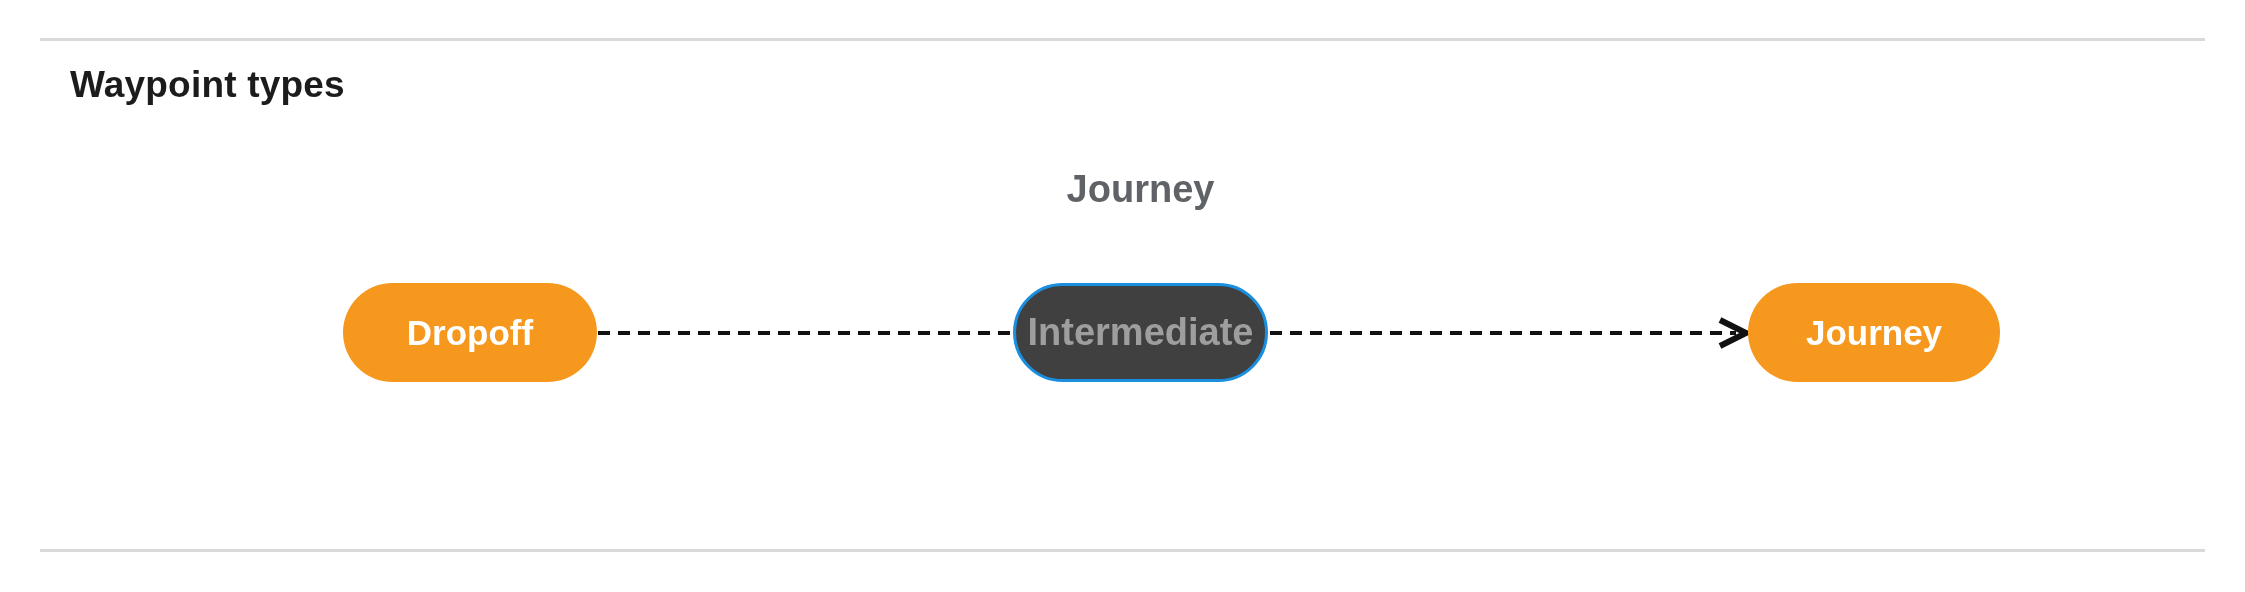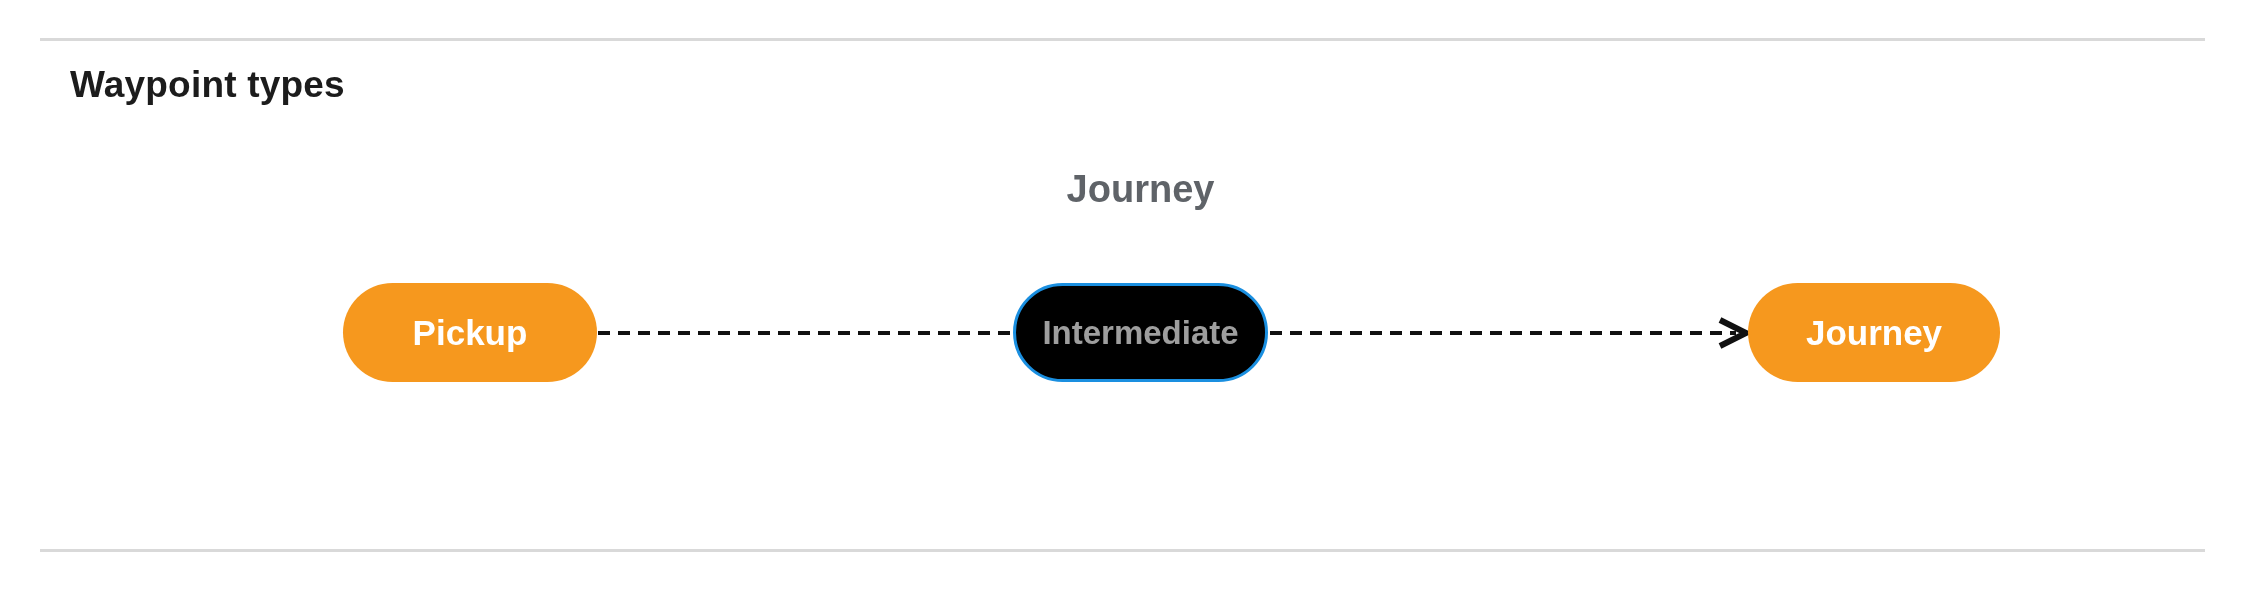--- a/index.html
+++ b/index.html
@@ -65,24 +65,24 @@
   }
   .node-terminal {
     background: var(--terminal-fill, #f6981e);
     color: var(--terminal-text, #ffffff);
   }
   .node-pickup { left: 343px; width: 254px; }
   .node-dropoff { left: 1748px; width: 252px; }
   .node-intermediate {
     left: 1013px;
     width: 255px;
-    background: #000000;
+    background: #404040;
     border: 3.5px solid var(--intermediate-border, #1a8fe0);
     color: var(--intermediate-text, #9e9e9e);
-    font-size: 33px;
+    font-size: 38px;
   }
 </style>
 </head>
 <body>
 
 <div class="panel">
 
   <div class="divider divider-top"></div>
 
   <h1 class="page-title">Waypoint types</h1>
@@ -91,21 +91,21 @@
 
     <div class="journey-label">Journey</div>
 
     <svg class="edges" width="2245" height="592" viewBox="0 0 2245 592" xmlns="http://www.w3.org/2000/svg">
       <line x1="598" y1="333" x2="1012" y2="333" stroke="#111111" stroke-width="4" stroke-dasharray="12 8"></line>
       <line x1="1270" y1="333" x2="1736" y2="333" stroke="#111111" stroke-width="4" stroke-dasharray="12 8"></line>
       <path d="M 1720 320 L 1746 333 L 1720 346" fill="none" stroke="#111111" stroke-width="6" stroke-linejoin="miter"></path>
     </svg>
 
     <div class="node node-terminal node-pickup">
-      <span>Pickup</span>
+      <span>Dropoff</span>
     </div>
 
     <div class="node node-intermediate">
       <span>Intermediate</span>
     </div>
 
     <div class="node node-terminal node-dropoff">
       <span>Journey</span>
     </div>
 

